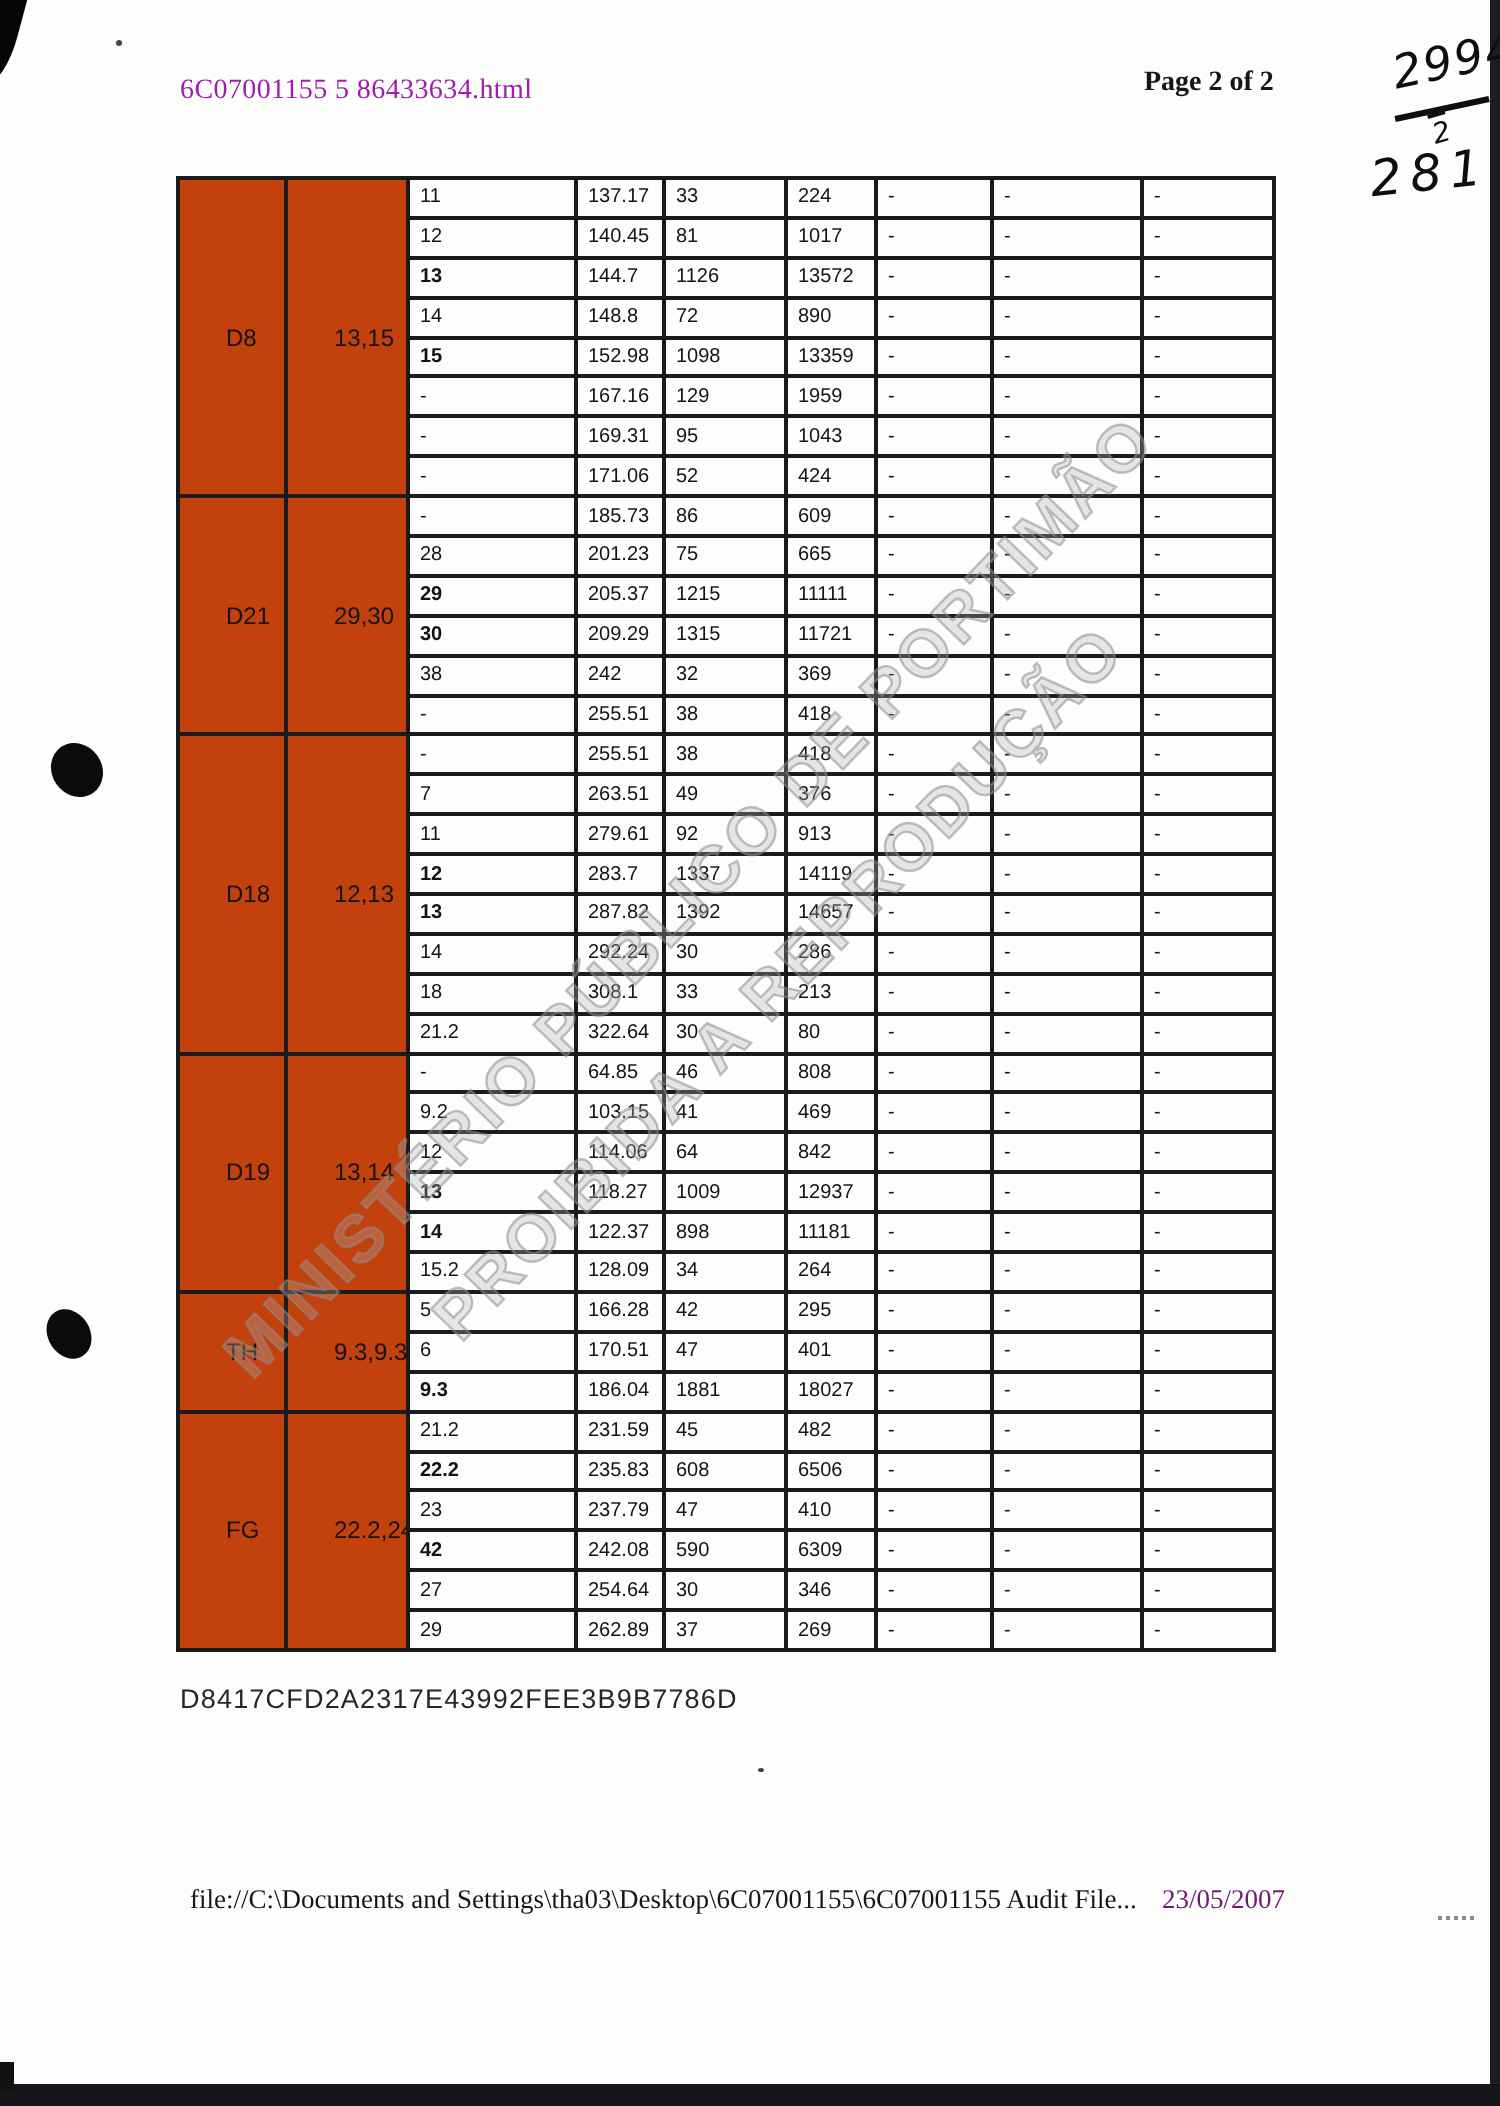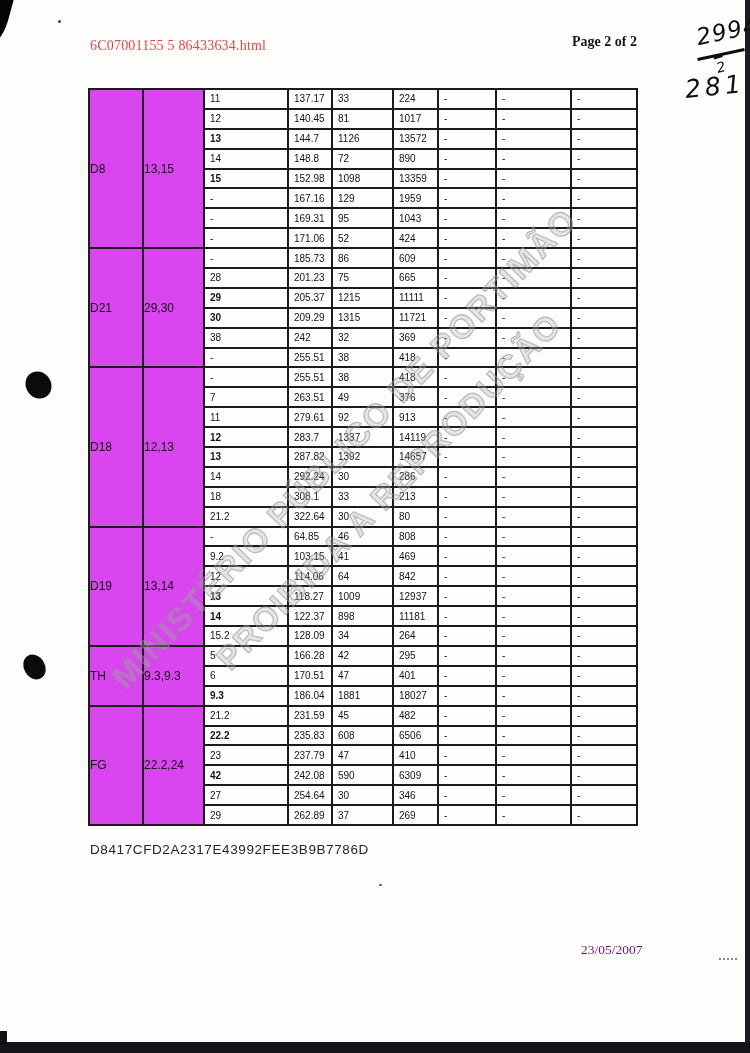--- a/index.html
+++ b/index.html
@@ -48,21 +48,21 @@
   #speck1 { left: 58px; top: 20px; width: 3px; height: 3px; }
   #speck2 { left: 379px; top: 884px; width: 3px; height: 2px; }
   #footer-dashes {
     position: absolute; left: 719px; top: 958px;
     width: 18px; height: 0;
     border-top: 2px dotted #8a8a8a;
   }
   
   #doc-name {
     position: absolute; left: 90px; top: 38px;
-    font-size: 14px; color: #ef4444; letter-spacing: 0.2px;
+    font-size: 14px; color: #a21caf; letter-spacing: 0.2px;
   }
   #page-label {
     position: absolute; left: 572px; top: 34px;
     font-size: 14px; color: #161616; font-weight: bold;
   }
   
   .handwriting {
     font-family: "DejaVu Sans", sans-serif;
     font-style: italic;
     color: #0e0e0e;
@@ -90,23 +90,23 @@
     padding: 0 2px 0 5px;
     font-family: "Liberation Sans", sans-serif;
     font-size: 10px;
     color: #141414;
     vertical-align: middle;
     white-space: nowrap;
     overflow: hidden;
   }
   #audit-table td.group-cell {
     font-size: 12px;
-    padding-left: 0;
+    padding-left: 23px;
     vertical-align: middle;
-    background: #d946ef;
+    background: #c2410c;
   }
   #audit-table td.bold { font-weight: bold; }
   
   #watermark {
     position: absolute; left: 22px; top: 408px;
     width: 690px;
     transform: rotate(-46deg);
     text-align: center;
     font-family: "Liberation Sans", sans-serif;
     font-size: 33px;
@@ -519,15 +519,16 @@
       </tbody>
   </table>
 
   <div id="watermark">
     <div>MINISTÉRIO PÚBLICO DE PORTIMÃO</div>
     <div>PROIBIDA A REPRODUÇÃO</div>
   </div>
 
   <div id="hash-line">D8417CFD2A2317E43992FEE3B9B7786D</div>
 
+  <div id="footer-path">file://C:\Documents and Settings\tha03\Desktop\6C07001155\6C07001155 Audit File...</div>
   <div id="footer-date">23/05/2007</div>
 
 </div>
 
 </body></html>

